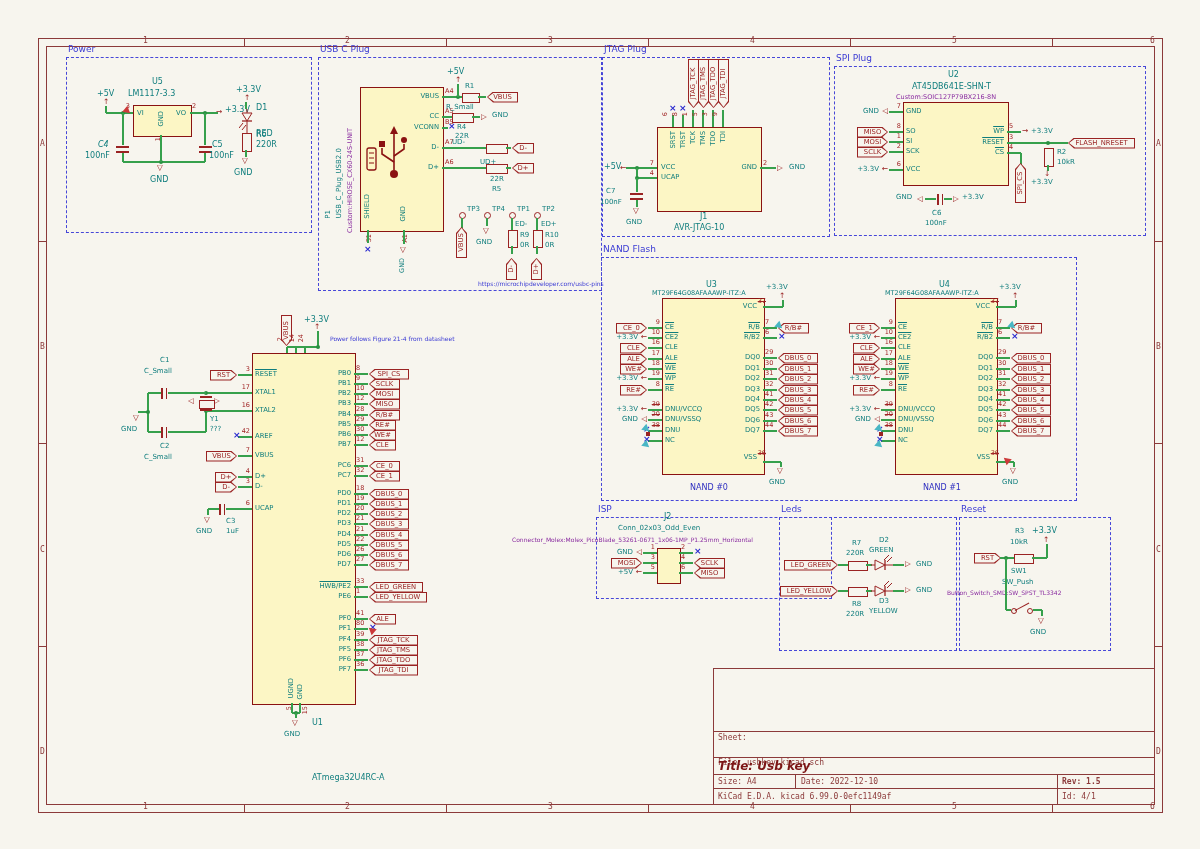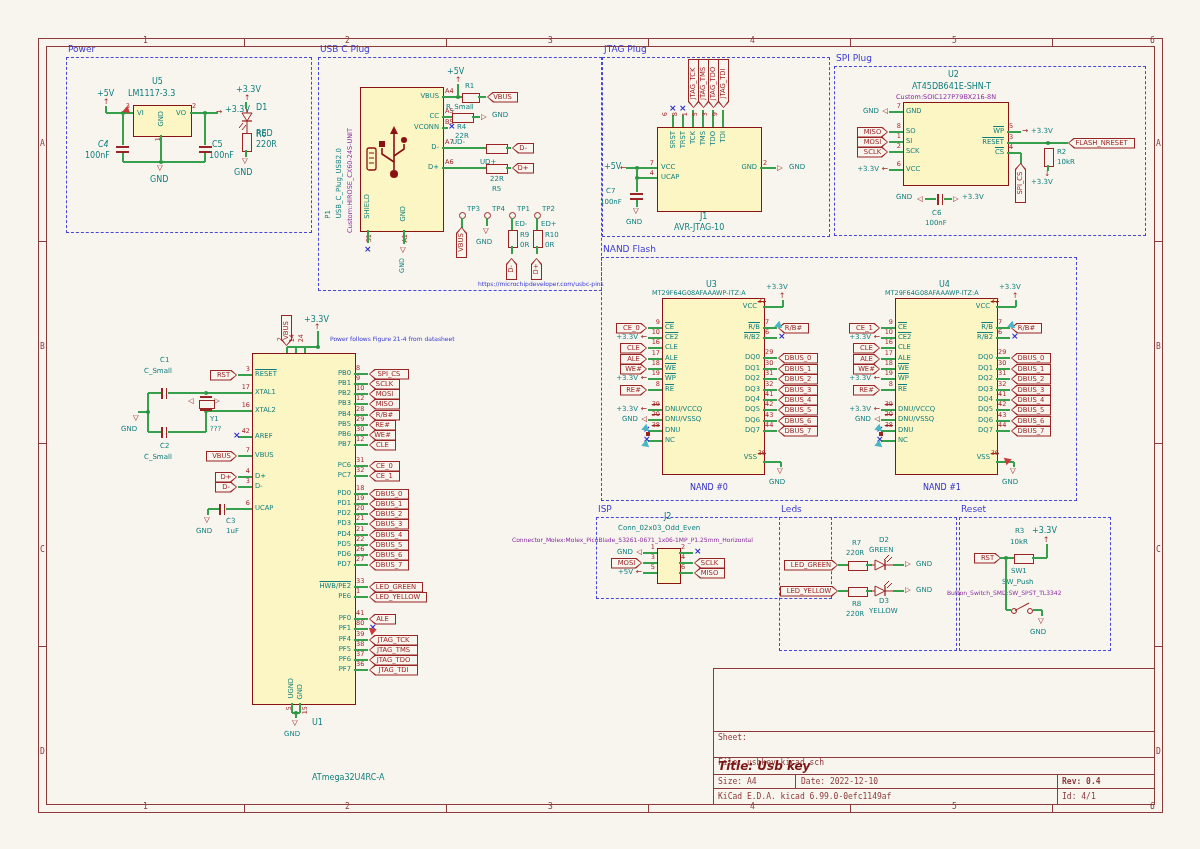--- a/index.html
+++ b/index.html
@@ -79,21 +79,21 @@
   <div class="fl" style="left:713px;top:757px;width:441px;height:1px"></div>
   <div class="fl" style="left:713px;top:774px;width:441px;height:1px"></div>
   <div class="fl" style="left:713px;top:788px;width:441px;height:1px"></div>
   <div class="fl" style="left:795px;top:774px;width:1px;height:14px"></div>
   <div class="fl" style="left:1057px;top:774px;width:1px;height:30px"></div>
   <span class="tbt" style="left:718px;top:733px">Sheet:</span>
   <span class="tbt" style="left:718px;top:758px">File: usbkey.kicad_sch</span>
   <span class="tbt tbtitle" style="left:718px;top:759px">Title: Usb key</span>
   <span class="tbt" style="left:718px;top:777px">Size: A4</span>
   <span class="tbt" style="left:801px;top:777px">Date: 2022-12-10</span>
-  <span class="tbt bold" style="left:1062px;top:777px">Rev: 0.4</span>
+  <span class="tbt bold" style="left:1062px;top:777px">Rev: 1.5</span>
   <span class="tbt" style="left:718px;top:792px">KiCad E.D.A.  kicad 6.99.0-0efc1149af</span>
   <span class="tbt" style="left:1062px;top:792px">Id: 4/1</span>
 <span class="t ftext" style="left: 143px; top: 37px;">1</span>
     <span class="t ftext" style="left: 143px; top: 803px;">1</span>
     <span class="t ftext" style="left: 345px; top: 37px;">2</span>
     <span class="t ftext" style="left: 345px; top: 803px;">2</span>
     <span class="t ftext" style="left: 548px; top: 37px;">3</span>
     <span class="t ftext" style="left: 548px; top: 803px;">3</span>
     <span class="t ftext" style="left: 750px; top: 37px;">4</span>
     <span class="t ftext" style="left: 750px; top: 803px;">4</span>

